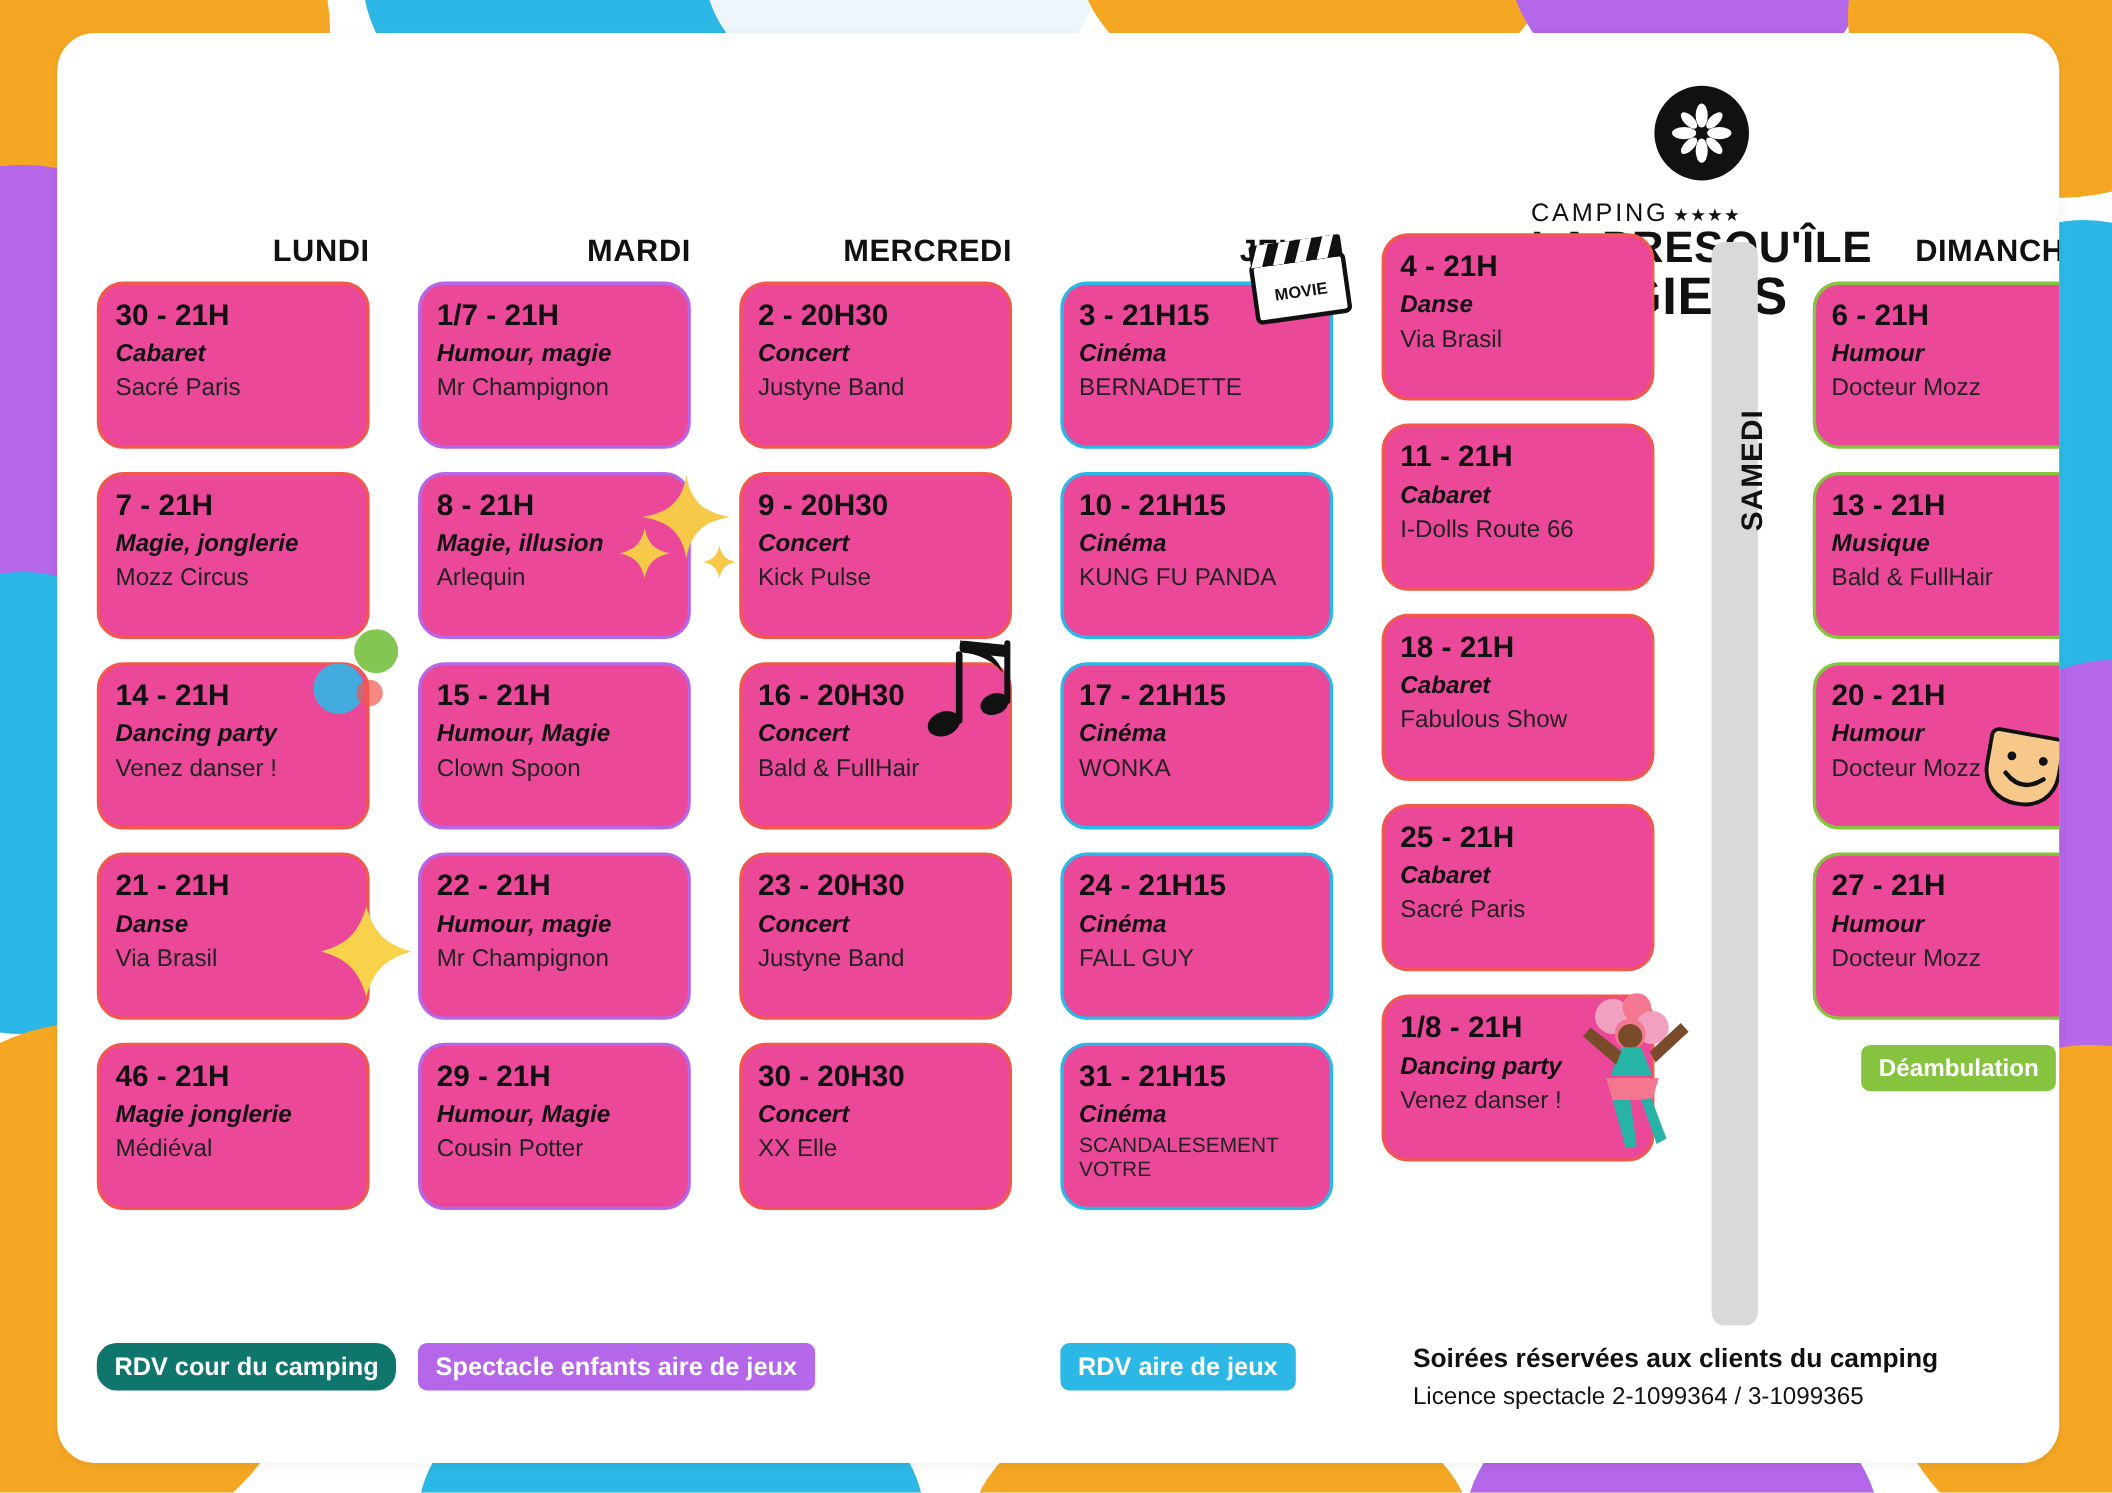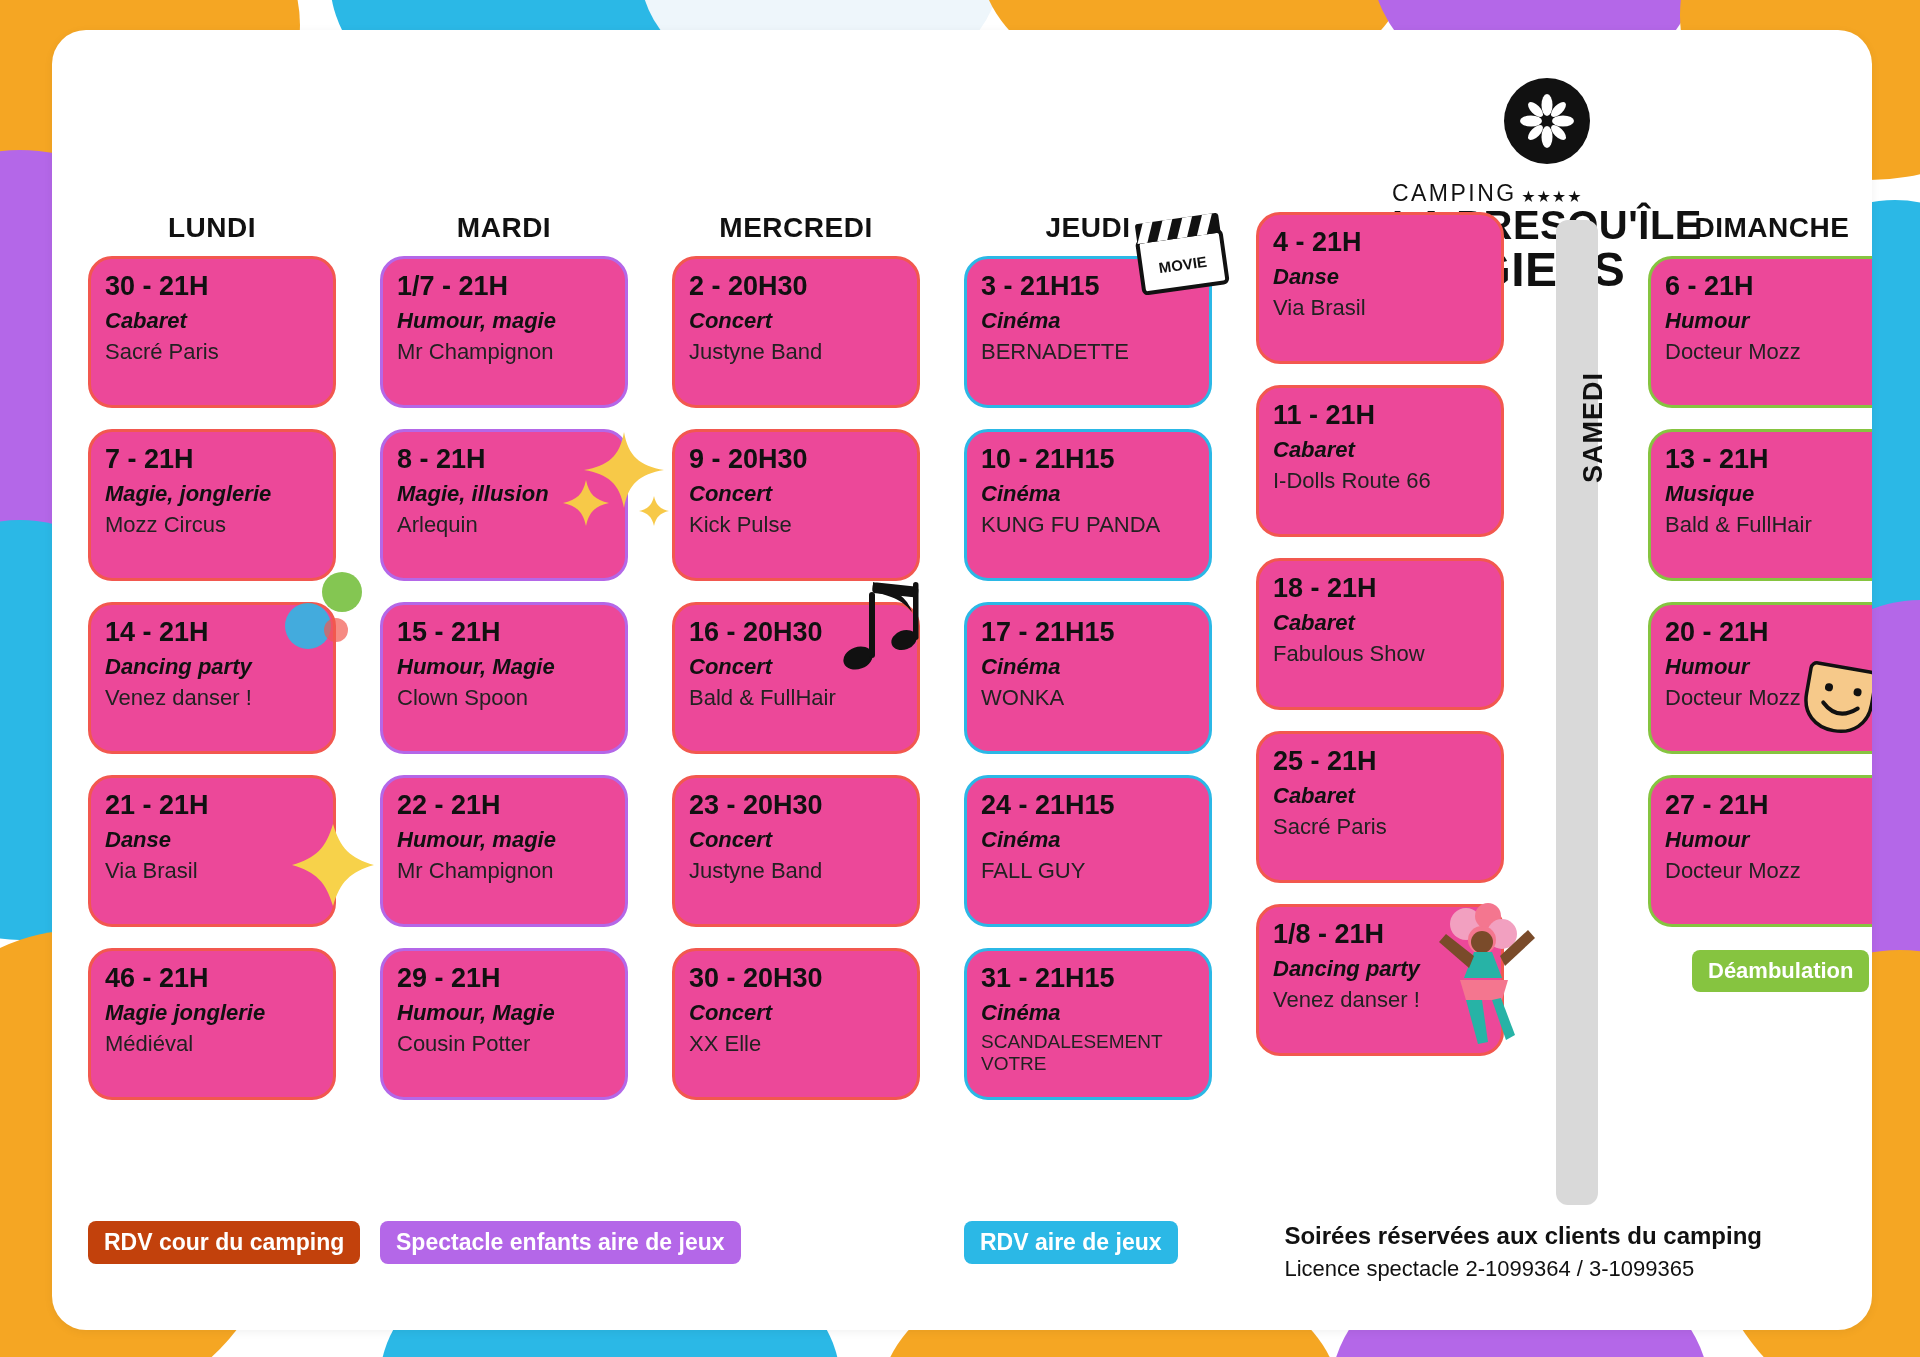--- a/index.html
+++ b/index.html
@@ -107,21 +107,21 @@
     left: 0;
     top: 182px;
     width: 100%;
   }
   .day-col {
     position: absolute;
     top: 0;
     width: 248px;
   }
   .day-head {
-    text-align: center;
+    text-align: right;
     font-size: 28px;
     font-weight: 700;
     color: #111111;
     letter-spacing: 0.5px;
     height: 44px;
   }
   .event {
     box-sizing: border-box;
     width: 248px;
     border: 3px solid #f2584f;
@@ -181,21 +181,21 @@
   
   .pill {
     position: absolute;
     border-radius: 8px;
     color: #ffffff;
     font-weight: 700;
     font-size: 23px;
     padding: 8px 16px;
     white-space: nowrap;
   }
-  .pill.red    { background: #c2410c; }
+  .pill.red    { background: #0f766e; border-radius: 18px; }
   .pill.purple { background: #b467e8; }
   .pill.blue   { background: #2bb8e6; }
   .pill.green  { background: #86c440; }
 
   #footer-note {
     position: absolute;
     right: 110px;
     bottom: 48px;
     text-align: left;
     color: #111111;

